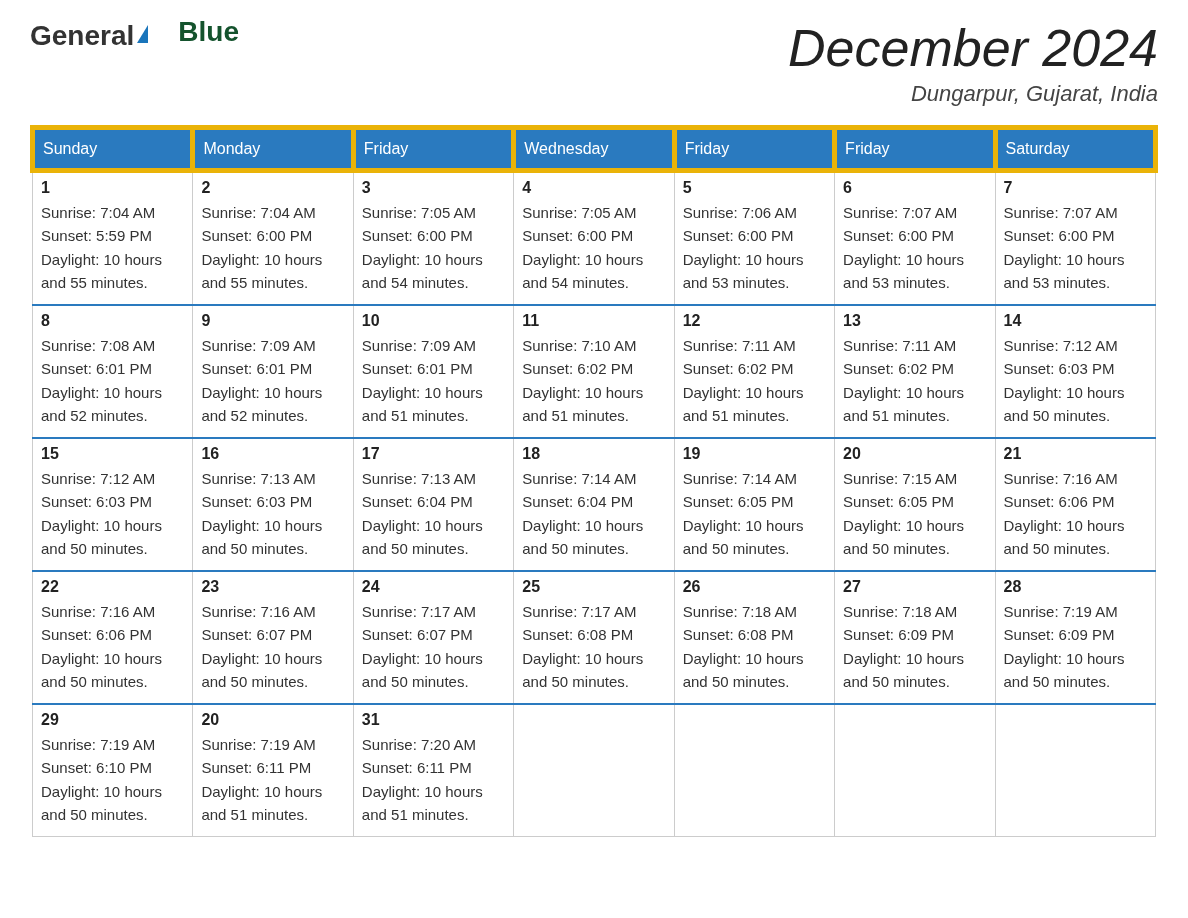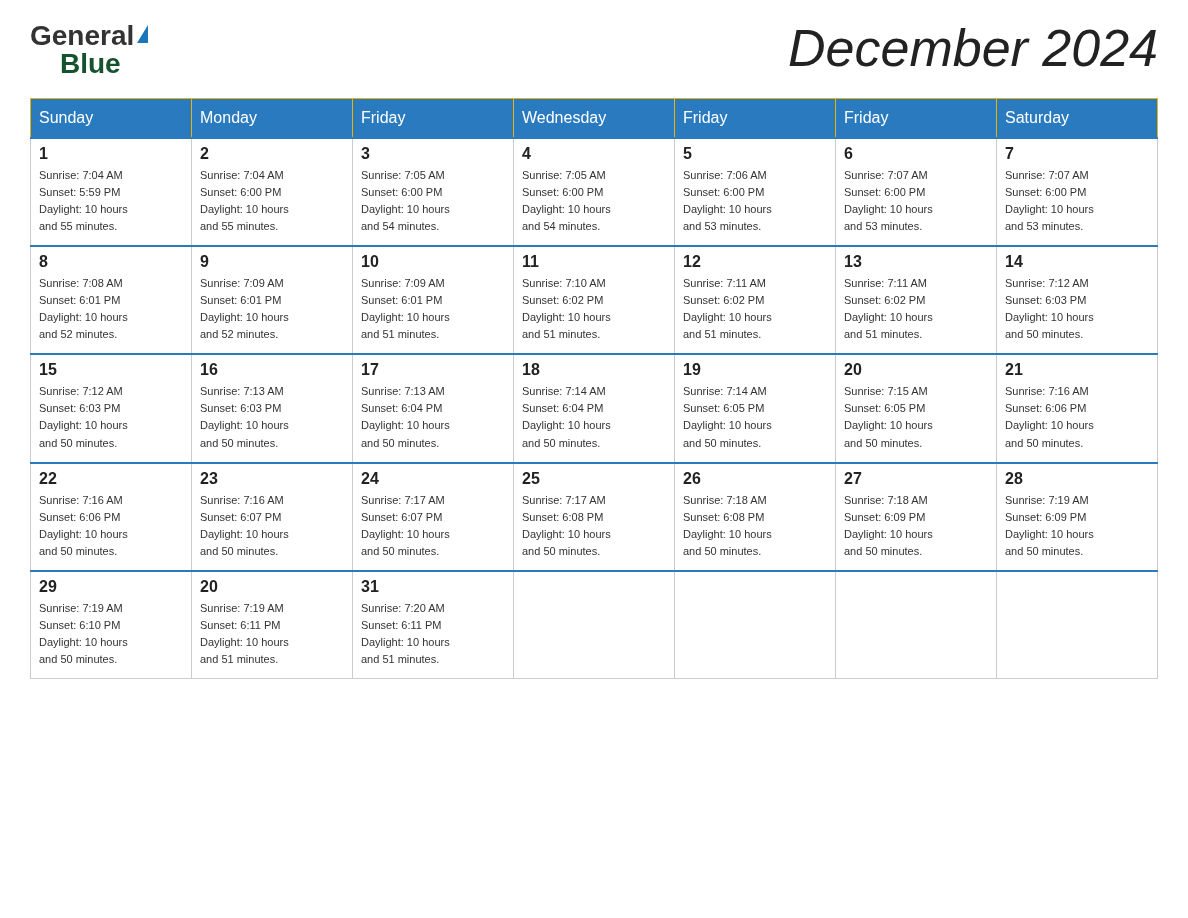--- a/index.html
+++ b/index.html
@@ -11,21 +11,21 @@
       min-height: 918px;
     }
     .header {
       display: flex;
       justify-content: space-between;
       align-items: flex-start;
       margin-bottom: 18px;
     }
     .logo {
       display: flex;
-      flex-direction: column;
+      flex-direction: row;
       align-items: flex-start;
     }
     .title-block {
       text-align: right;
       font-style: italic;
     }
     .month-title {
       font-size: 52px;
       font-weight: 300;
       color: #222;
@@ -41,41 +41,41 @@
       width: 100%;
       border-collapse: collapse;
     }
     .calendar thead tr th {
       background-color: #2a7abf;
       color: #fff;
       padding: 10px 8px;
       text-align: left;
       font-size: 16px;
       font-weight: normal;
-      border: 1px solid #eab308;
+      border: 5px solid #eab308;
     }
     .calendar tbody tr td {
       vertical-align: top;
       padding: 6px 8px 10px 8px;
       border: 1px solid #ccc;
       border-top: 2px solid #2a7abf;
       width: 14.28%;
       font-size: 13px;
       color: #333;
       min-height: 90px;
     }
     .day-number {
       font-size: 16px;
       font-weight: bold;
       color: #222;
       display: block;
       margin-bottom: 4px;
     }
     .day-info {
-      font-size: 11px;
+      font-size: 15px;
       line-height: 1.55;
       color: #333;
     }
     .empty-cell {
       background: #fff;
     }
     .logo-row {
       display: flex;
       align-items: center;
     }
@@ -110,20 +110,21 @@
 <div class="header">
   <div class="logo">
     <div class="logo-row">
       <span class="logo-text-general">General</span>
       <span class="logo-triangle"></span>
     </div>
     <span class="logo-text-blue">Blue</span>
   </div>
   <div class="title-block">
     <div class="month-title">December 2024</div>
+    <div class="location-title">Dungarpur, Gujarat, India</div>
   </div>
 </div>
 
 <table class="calendar">
   <thead>
     <tr>
     <th>Sunday</th>
         <th>Monday</th>
         <th>Friday</th>
         <th>Wednesday</th>

